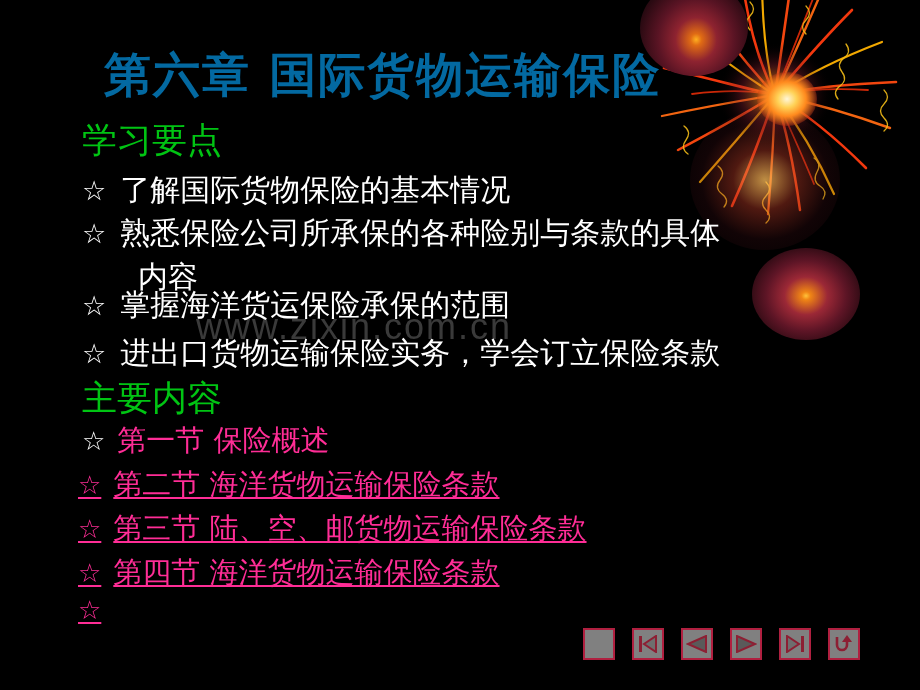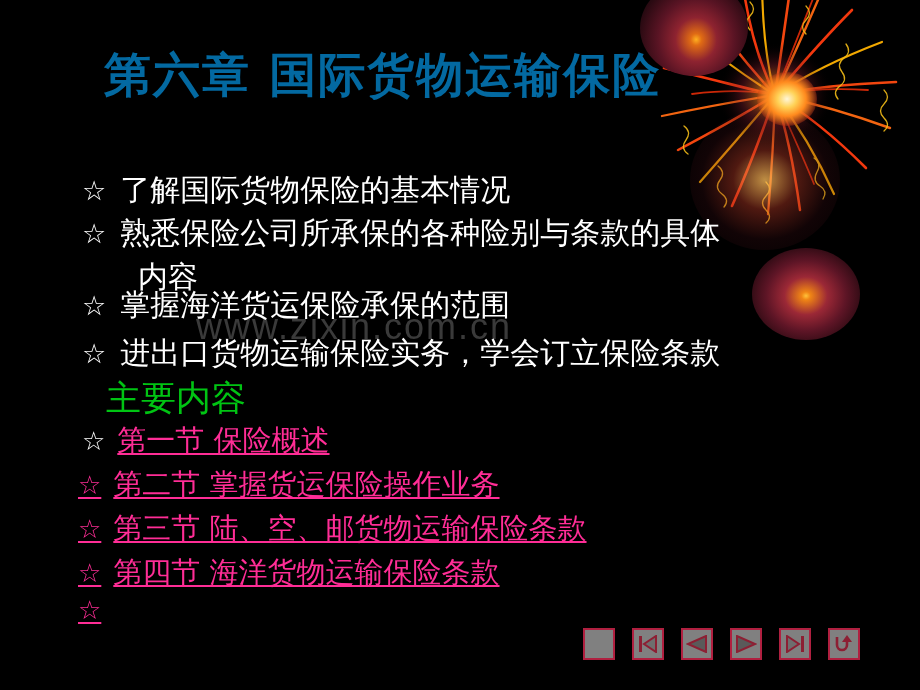--- a/index.html
+++ b/index.html
@@ -72,21 +72,21 @@
   }
   .heading {
     position: absolute;
     left: 82px;
     font-size: 35px;
     color: #00c413;
     white-space: nowrap;
     z-index: 5;
   }
   #heading-study { top: 117px; }
-  #heading-content { top: 375px; margin-left: 24px; }
+  #heading-content { top: 375px; }
 
   .bullet-row {
     position: absolute;
     z-index: 5;
     white-space: nowrap;
     display: flex;
     align-items: baseline;
     font-size: 30px;
     color: #ffffff;
   }
@@ -112,21 +112,21 @@
     align-items: baseline;
     font-size: 29px;
     color: #ff2d96;
   }
   .link-row .star {
     font-size: 26px;
     line-height: 1;
     margin-right: 12px;
   }
   .link-row .star.white { color: #ffffff; }
-  .link-row .link-text { text-decoration: underline; text-underline-offset: 3px; }
+  .link-row .link-text { text-underline-offset: 3px; }
   .link-row.underline-all { text-decoration: underline; text-underline-offset: 3px; }
   .link-row.underline-all .link-text { text-decoration: none; }
 
   
   #watermark {
     position: absolute;
     left: 196px;
     top: 306px;
     font-size: 36px;
     color: #3a3a3a;
@@ -217,20 +217,21 @@
 
   <div class="orb" id="orb-a"></div>
   <div class="orb" id="orb-c"></div>
   <div class="orb" id="orb-core"></div>
   <div class="orb" id="orb-b"></div>
 
   <div id="watermark">www.zixin.com.cn</div>
 
   <div id="title">第六章  国际货物运输保险</div>
 
+  <div class="heading" id="heading-study">学习要点</div>
 
   <div class="bullet-row" style="left:82px; top:170px;">
     <span class="star">☆</span>
     <span>了解国际货物保险的基本情况</span>
   </div>
 
   <div class="bullet-row" style="left:82px; top:213px;">
     <span class="star">☆</span>
     <span>熟悉保险公司所承保的各种险别与条款的具体</span>
   </div>
@@ -248,21 +249,21 @@
 
   <div class="heading" id="heading-content">主要内容</div>
 
   <div class="link-row" style="left:82px; top:421px;">
     <span class="star white">☆</span>
     <span class="link-text">第一节  保险概述</span>
   </div>
 
   <div class="link-row underline-all" style="left:78px; top:465px;">
     <span class="star">☆</span>
-    <span class="link-text">第二节  掌握货运保险操作业务</span>
+    <span class="link-text">第二节  海洋货物运输保险条款</span>
   </div>
 
   <div class="link-row underline-all" style="left:78px; top:509px;">
     <span class="star">☆</span>
     <span class="link-text">第三节  陆、空、邮货物运输保险条款</span>
   </div>
 
   <div class="link-row underline-all" style="left:78px; top:553px;">
     <span class="star">☆</span>
     <span class="link-text">第四节  海洋货物运输保险条款</span>

